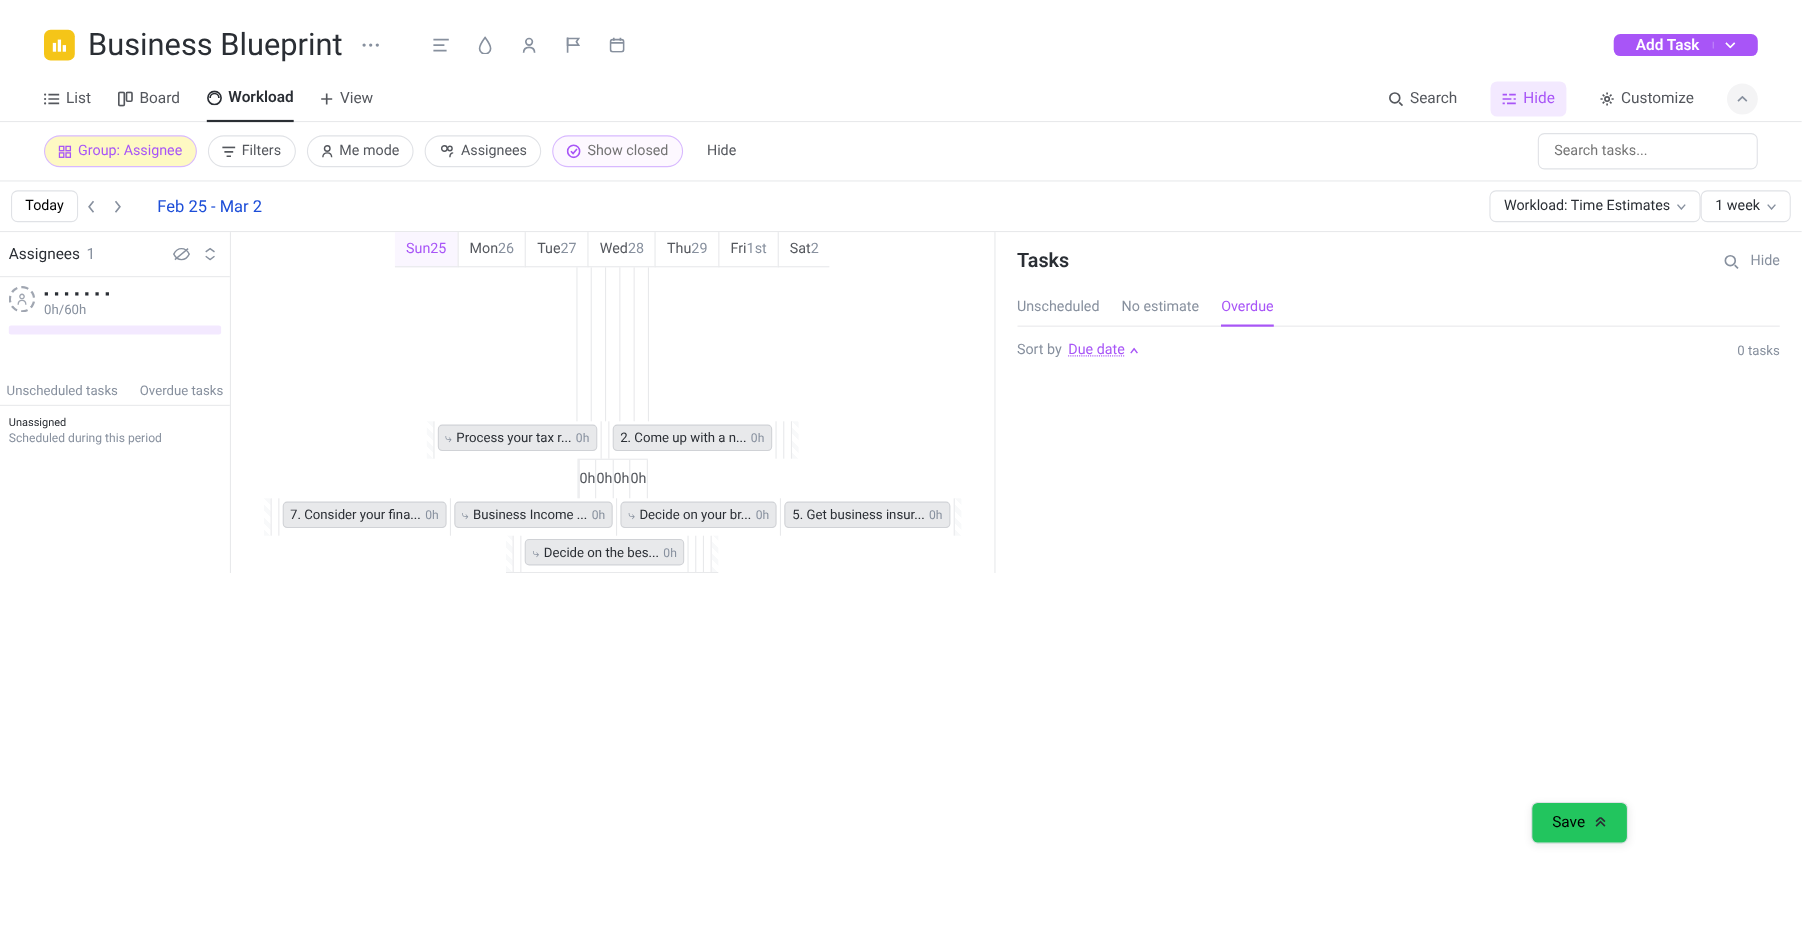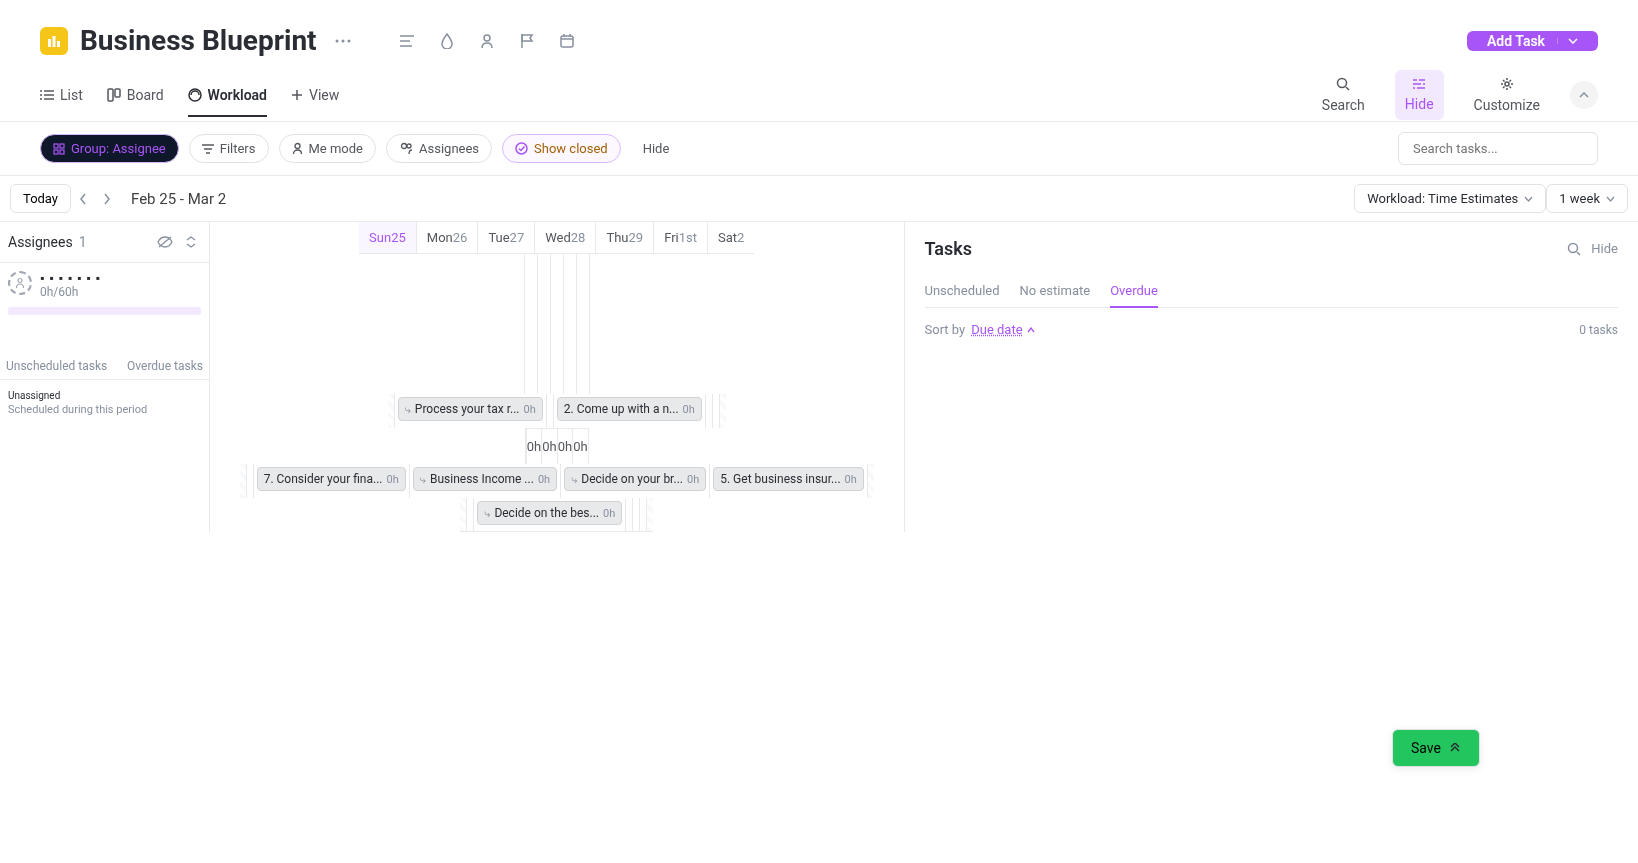--- a/index.html
+++ b/index.html
@@ -1,50 +1,50 @@
 <!DOCTYPE html>
 <html><head>
   <meta charset="utf-8">
   <style>
     * { margin: 0; padding: 0; box-sizing: border-box; font-family: -apple-system, BlinkMacSystemFont, "Segoe UI", Roboto, sans-serif; }
     body { background: #fff; color: #2a2e34; font-size: 14px; width: 1638px; }
     
     
     .header { display: flex; align-items: center; padding: 24px 40px 12px 40px; gap: 12px; }
     .project-icon { width: 28px; height: 28px; background: #f5c518; border-radius: 6px; display: flex; align-items: center; justify-content: center; }
-    .project-title { font-size: 28px; font-weight: 700; color: #2a2e34; }
+    .project-title { font-size: 28px; font-weight: 400; color: #2a2e34; }
     .header-icon-btn { width: 28px; height: 28px; display: flex; align-items: center; justify-content: center; color: #87909e; cursor: pointer; border-radius: 4px; }
     .header-spacer { flex: 1; }
     .add-task-btn { background: #a855f7; color: #fff; padding: 2px 20px; border-radius: 6px; font-weight: 600; font-size: 14px; display: flex; align-items: center; gap: 8px; cursor: pointer; border: none; }
     .add-task-chevron { border-left: 1px solid rgba(255,255,255,0.3); padding-left: 10px; margin-left: 4px; }
     
     
     .tabs { display: flex; align-items: center; padding: 0 40px; border-bottom: 1px solid #e8e9eb; gap: 24px; }
     .tab { display: flex; align-items: center; gap: 6px; padding: 12px 0; color: #54575d; cursor: pointer; font-size: 14px; }
     .tab.active { color: #2a2e34; font-weight: 600; border-bottom: 2px solid #2a2e34; margin-bottom: -1px; }
     .tab-spacer { flex: 1; }
     .tab-right { display: flex; align-items: center; gap: 20px; padding-right: 0; }
-    .tab-right-btn { display: flex; align-items: center; gap: 6px; color: #54575d; cursor: pointer; padding: 8px 10px; border-radius: 6px; flex-direction: column; }
+    .tab-right-btn { display: flex; align-items: center; gap: 6px; color: #54575d; cursor: pointer; padding: 8px 10px; border-radius: 6px; }
     .tab-right-btn.hide-active { background: #f3e9ff; color: #a855f7; }
     .collapse-btn { width: 28px; height: 28px; border-radius: 50%; background: #f4f4f5; display: flex; align-items: center; justify-content: center; color: #87909e; cursor: pointer; }
     
     
     .filter-bar { display: flex; align-items: center; padding: 10px 40px 10px 40px; gap: 10px; border-bottom: 1px solid #e8e9eb; }
     .filter-pill { display: flex; align-items: center; gap: 6px; padding: 6px 12px; border-radius: 16px; cursor: pointer; font-size: 13px; color: #54575d; border: 1px solid #e0e2e6; }
-    .filter-pill.group-active { border-color: #d8b9ff; color: #a855f7; background: #0f172a; }
-    .filter-pill.closed-active { border-color: #d8b9ff; color: #a16207; background: #fdf8ff; }
+    .filter-pill.group-active { border-color: #d8b9ff; color: #a855f7; background: #fef9c3; }
+    .filter-pill.closed-active { border-color: #d8b9ff; color: #737373; background: #fdf8ff; }
     .filter-hide { color: #54575d; padding: 6px 12px; cursor: pointer; font-size: 13px; }
     .filter-spacer { flex: 1; }
     .search-input { padding: 8px 14px; border: 1px solid #e0e2e6; border-radius: 6px; font-size: 13px; width: 200px; }
     
     
     .date-nav { display: flex; align-items: center; padding: 8px 10px 8px 10px; border-bottom: 1px solid #e8e9eb; }
     .today-btn { padding: 6px 12px; border: 1px solid #e0e2e6; border-radius: 6px; font-size: 13px; cursor: pointer; background: #fff; }
     .nav-arrow { padding: 4px 8px; color: #87909e; cursor: pointer; }
-    .date-range { font-size: 15px; color: #404040; margin-left: 12px; }
+    .date-range { font-size: 15px; color: #1d4ed8; margin-left: 24px; }
     .date-nav-spacer { flex: 1; }
     .workload-select, .week-select { padding: 6px 12px; border: 1px solid #e0e2e6; border-radius: 6px; font-size: 13px; cursor: pointer; background: #fff; display: flex; align-items: center; gap: 6px; }
     
     
     .main-container { display: flex; }
     
     
     .left-sidebar { width: 210px; border-right: 1px solid #e8e9eb; }
     .assignees-header { display: flex; align-items: center; padding: 10px 8px; gap: 6px; border-bottom: 1px solid #e8e9eb; }
     .assignees-title { font-size: 14px; color: #2a2e34; }

